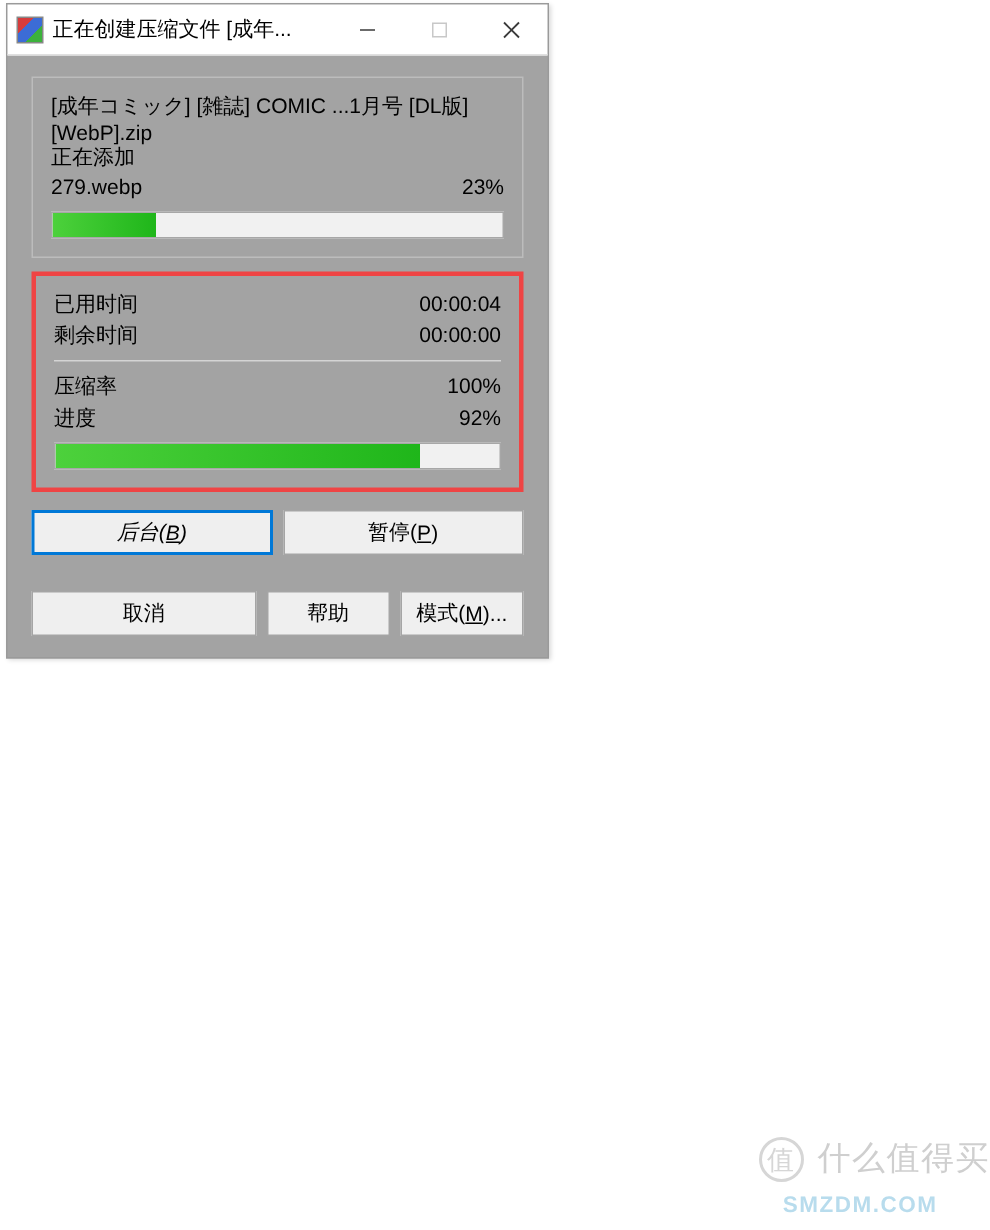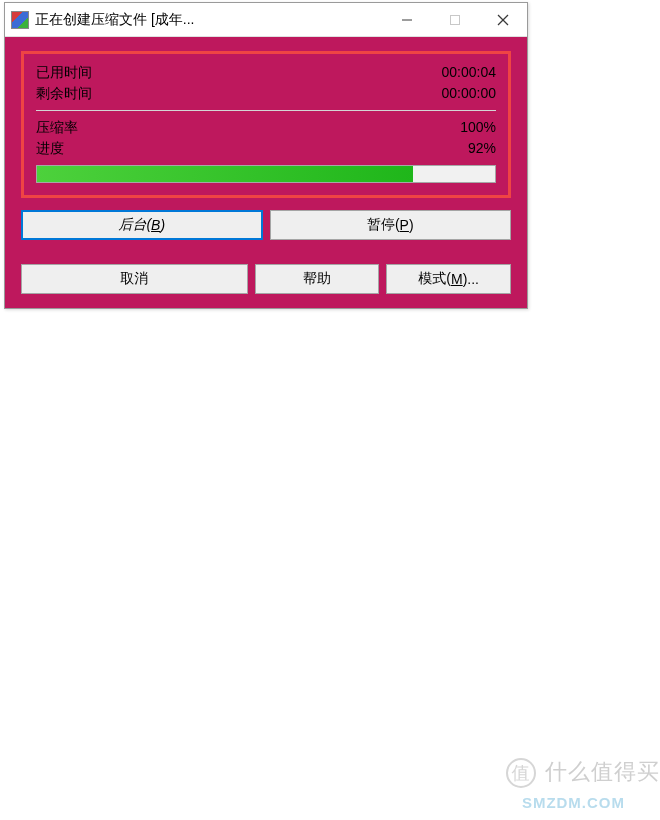--- a/index.html
+++ b/index.html
@@ -8,22 +8,22 @@
       height: 820px;
       background: #fff;
       font-family: "Microsoft YaHei", "SimSun", sans-serif;
       font-size: 14px;
       position: relative;
     }
     .dialog {
       position: absolute;
       left: 4px;
       top: 2px;
-      width: 524px;
-      background: #be185d;
+      width: 362px;
+      background: #a3a3a3;
       border: 1px solid #9a9a9a;
       box-shadow: 1px 1px 3px rgba(0,0,0,0.15);
     }
     .titlebar {
       height: 34px;
       display: flex;
       align-items: center;
       padding-left: 6px;
       background: #fff;
       border-bottom: 1px solid #e0e0e0;
@@ -172,20 +172,31 @@
       <div class="win-btn">
         <svg viewBox="0 0 12 12">
             <line x1="1" y1="1" x2="11" y2="11" stroke="currentColor" stroke-width="1.2"></line>
             <line x1="11" y1="1" x2="1" y2="11" stroke="currentColor" stroke-width="1.2"></line>
           </svg>
       </div>
     </div>
   </div>
 
   <div class="content">
+    <div class="file-box">
+      <div class="file-line">[成年コミック] [雑誌] COMIC ...1月号 [DL版] [WebP].zip</div>
+      <div class="file-line">正在添加</div>
+      <div class="row">
+        <span>279.webp</span>
+        <span>23%</span>
+      </div>
+      <div class="progress-bar">
+        <div class="progress-fill" style="width:23%"></div>
+      </div>
+    </div>
 
     <div class="stats-box">
       <div class="row">
         <span>已用时间</span>
         <span>00:00:04</span>
       </div>
       <div class="row">
         <span>剩余时间</span>
         <span>00:00:00</span>
       </div>

